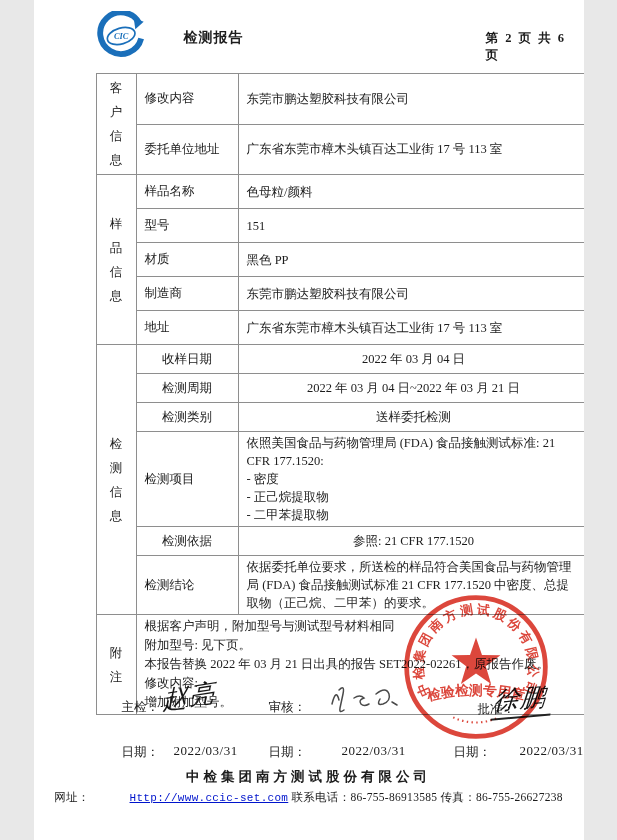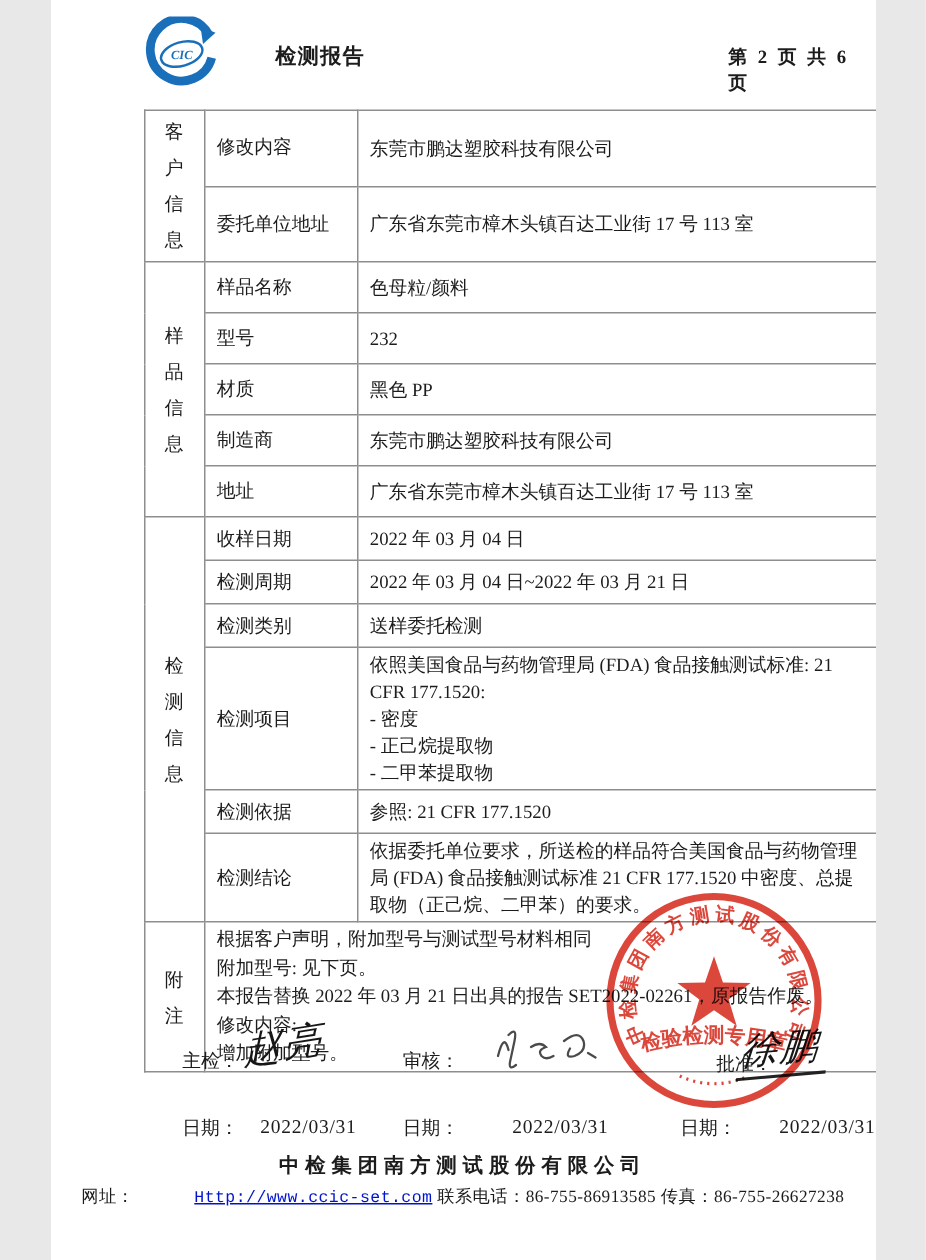--- a/index.html
+++ b/index.html
@@ -14,21 +14,21 @@
 
   
   .tbl-wrap{position:absolute;left:62px;top:73px;width:494px;}
   table.rpt{border-collapse:collapse;width:100%;font-size:12.5px;table-layout:fixed;padding-left:48px;}
   table.rpt td{border:1px solid #8e8e8e;padding:2px 8px;vertical-align:middle;}
   td.sec{text-align:center;white-space:pre-line;line-height:24px;padding:2px 1px;}
   td.lbl{line-height:17px;}
   td.val{white-space:pre-line;line-height:18px;}
   tr.r-cust td{height:34px;}
   tr.r-samp td{height:29px;}
-  tr.r-short td{height:24px;}
+  tr.r-short td{height:24px;text-align:center;}
   td.notes{line-height:19px;padding-top:4px;padding-bottom:4px;}
 
   
   .sig-label{position:absolute;font-size:12.5px;}
   .date-label{position:absolute;font-size:12.5px;}
   .date-val{position:absolute;font-size:13px;letter-spacing:.5px;}
   .sig-name{position:absolute;font-size:25px;color:#161616;
             font-family:"DejaVu Serif",serif;font-style:italic;}
   .sig-zhao{left:128px;top:680px;transform:rotate(-9deg) skewX(-8deg);letter-spacing:2px;}
   .sig-xu{left:458px;top:682px;transform:rotate(-5deg) skewX(-10deg);letter-spacing:1px;
@@ -81,21 +81,21 @@
         </tr>
 
         <tr class="r-samp">
           <td class="sec" rowspan="5">样品
 信息</td>
           <td class="lbl">样品名称</td>
           <td class="val">色母粒/颜料</td>
         </tr>
         <tr class="r-samp">
           <td class="lbl">型号</td>
-          <td class="val">232</td>
+          <td class="val">151</td>
         </tr>
         <tr class="r-samp">
           <td class="lbl">材质</td>
           <td class="val">黑色 PP</td>
         </tr>
         <tr class="r-samp">
           <td class="lbl">制造商</td>
           <td class="val">东莞市鹏达塑胶科技有限公司</td>
         </tr>
         <tr class="r-samp">

